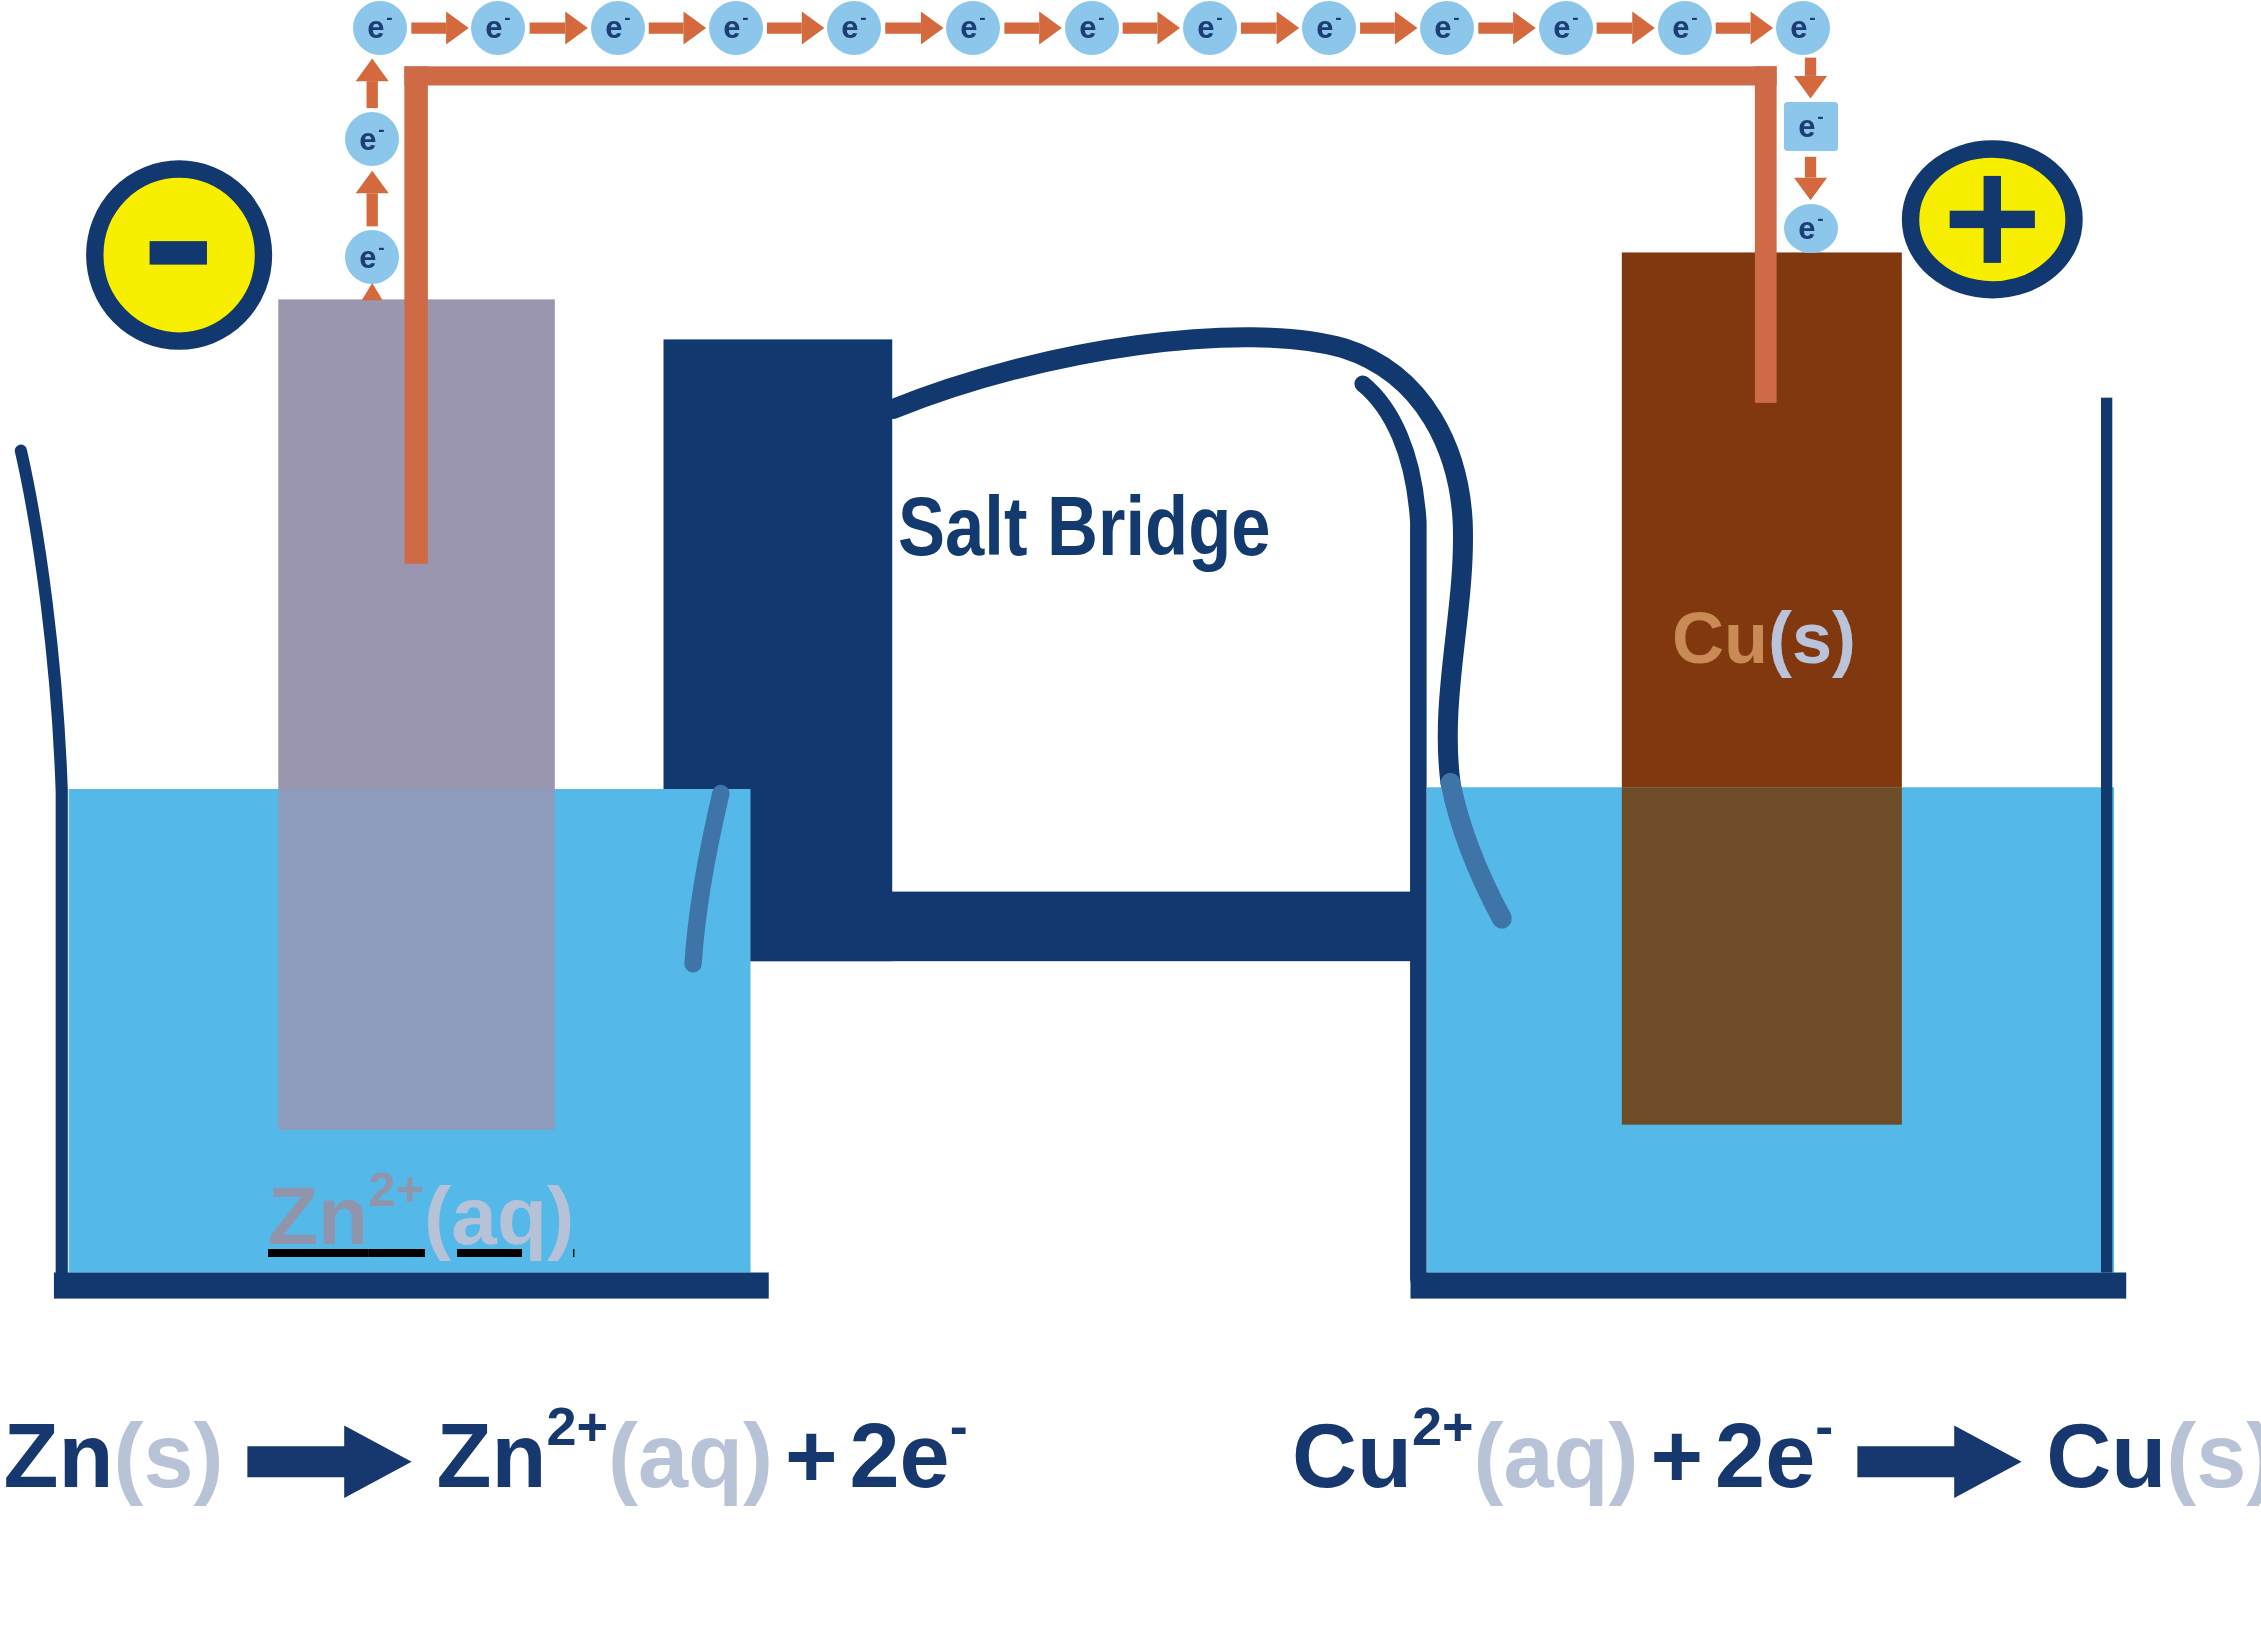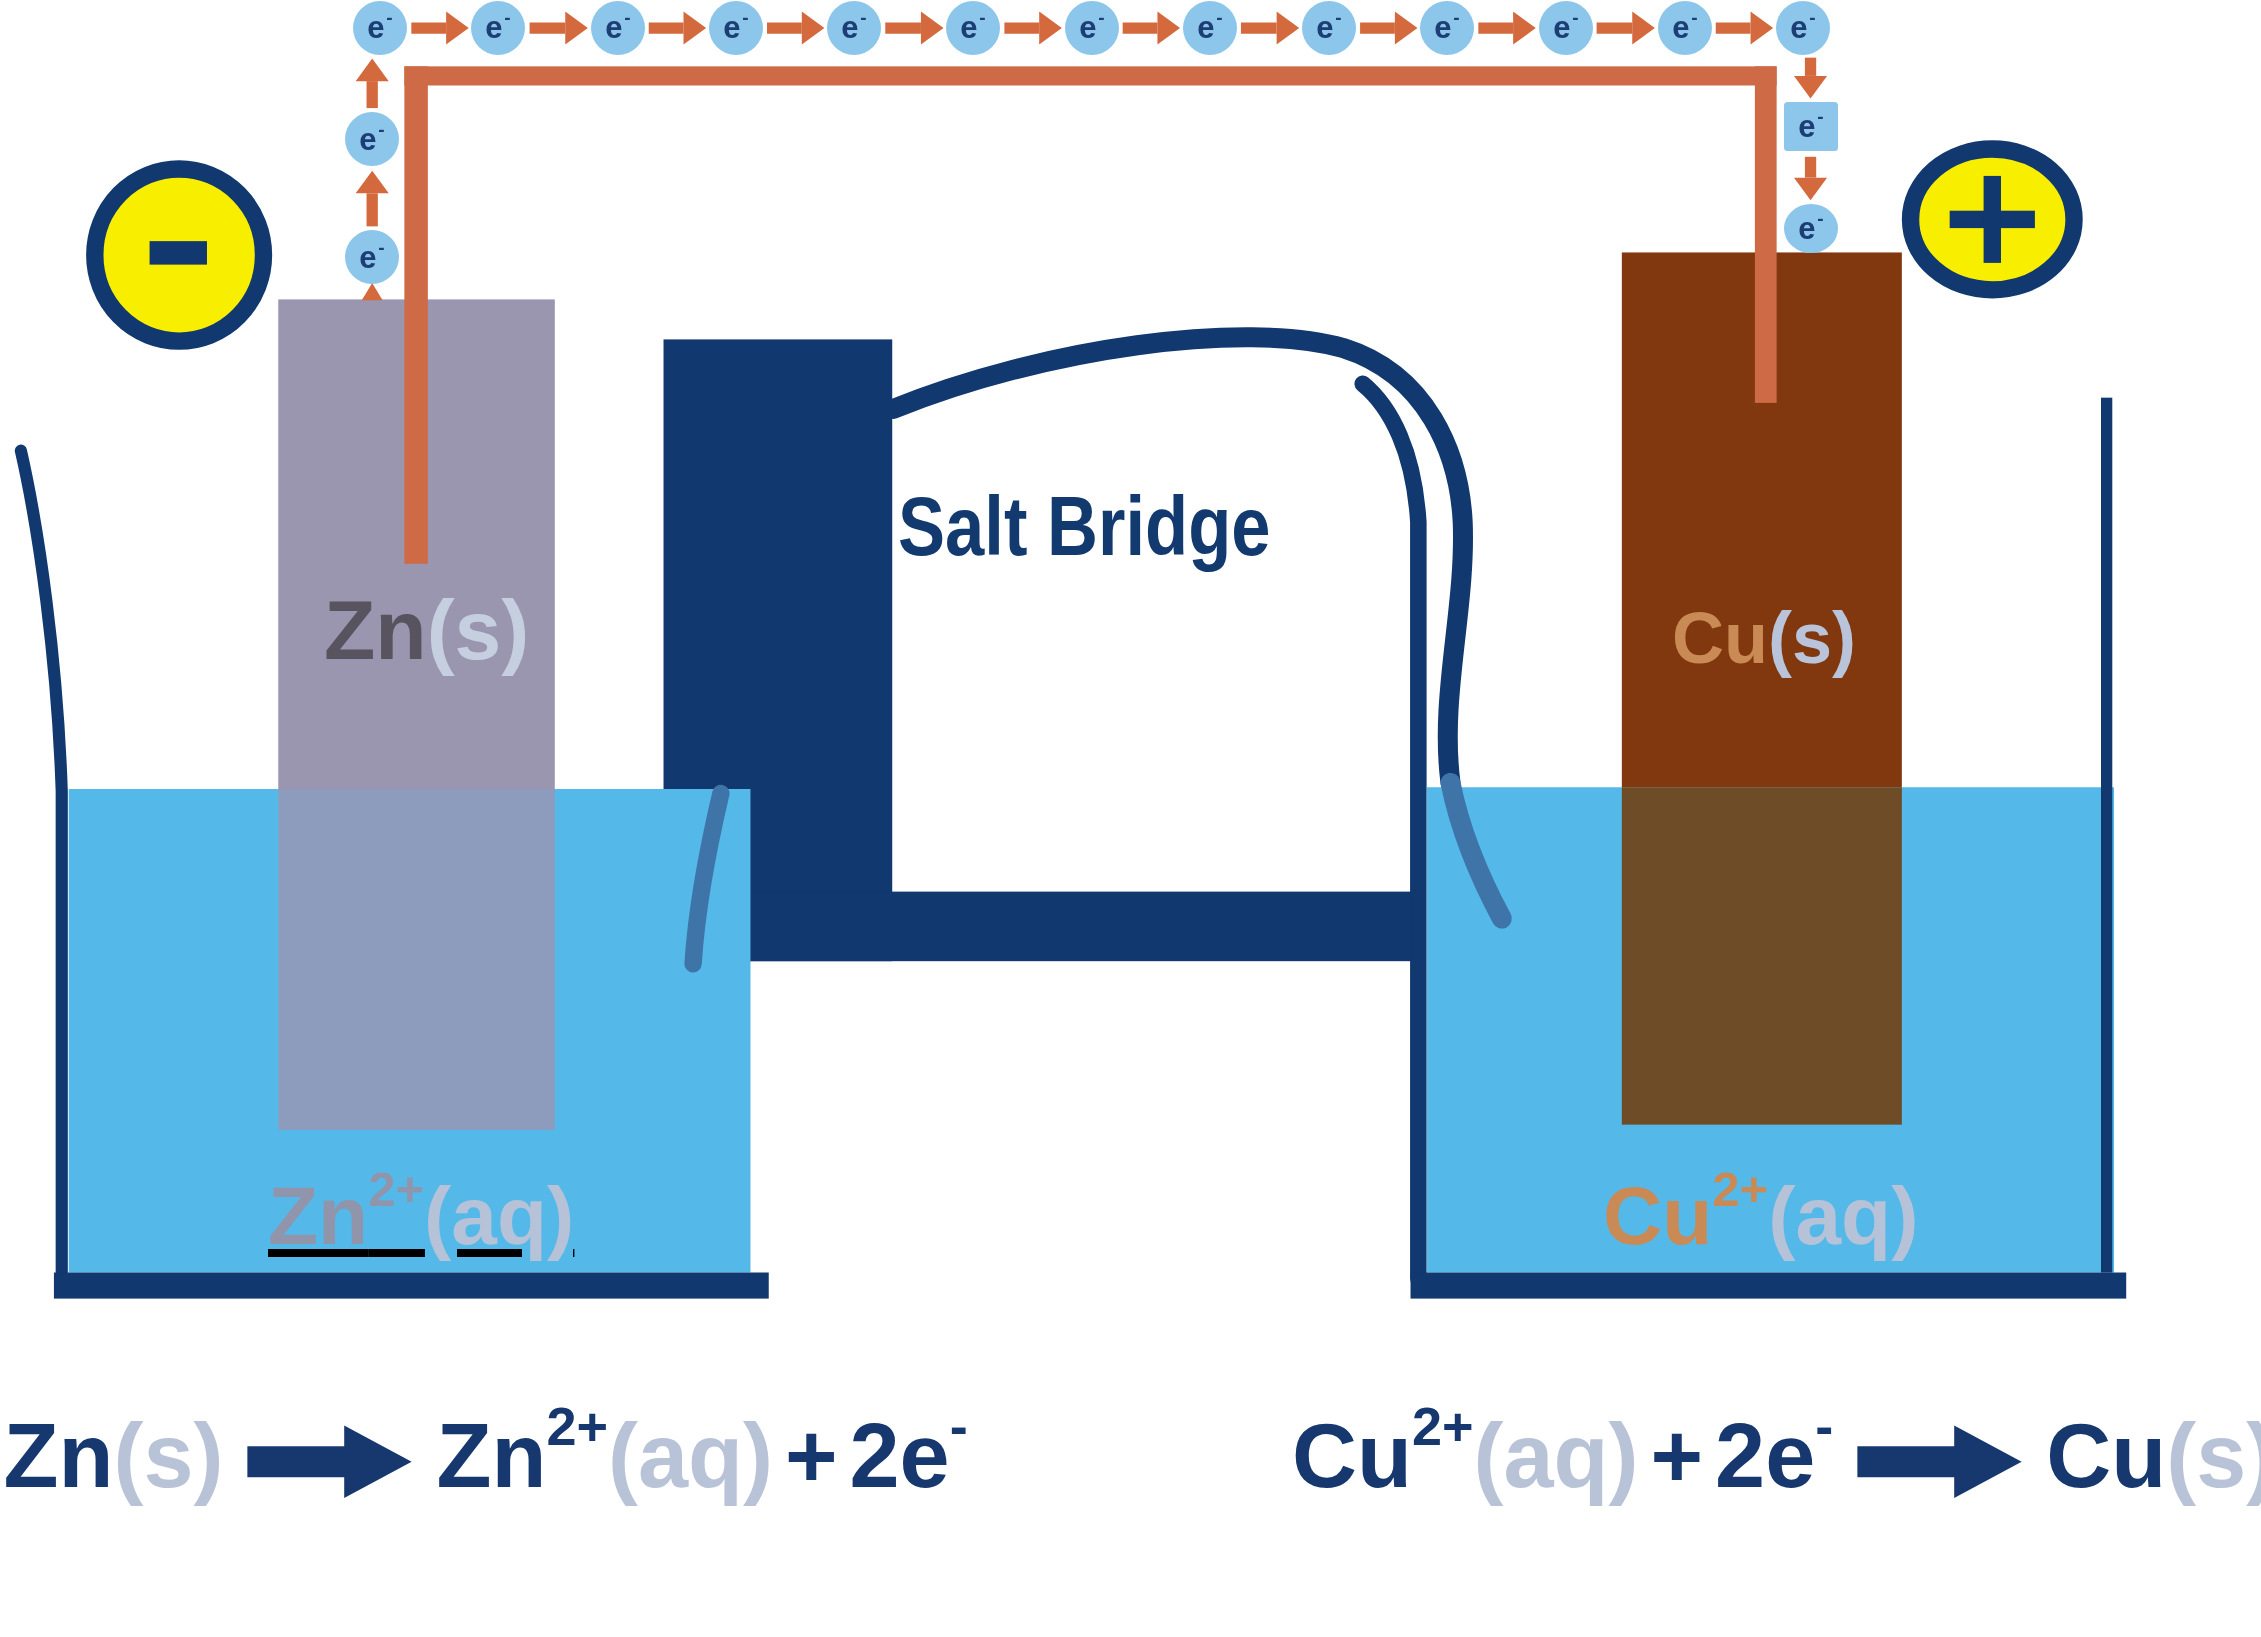--- a/index.html
+++ b/index.html
@@ -192,32 +192,26 @@
         <span class="esup">-</span>
       </div>
       <div class="ebadge" style="left: 1784px; top: 204px; width: 54px; height: 49px;">
         <span>e</span>
         <span class="esup">-</span>
       </div>
     </div>
 
   <div class="lbl saltbridge" style="left:898px;top:484px;font-size:84px;">Salt Bridge</div>
 
-  <div class="lbl" style="left:324px;top:588px;font-size:84px;">
-    <span class="zn-sym">Zn</span><span class="zn-paren">(s)</span>
-  </div>
   <div class="lbl" style="left:1672px;top:602px;font-size:72px;">
     <span class="cu-sym">Cu</span><span class="cu-paren">(s)</span>
   </div>
 
   <div class="lbl" style="left:268px;top:1165px;font-size:82px;text-decoration:underline;">
     <span class="sol-zn">Zn</span><span class="sol-zn supTxt">2+</span><span class="sol-aq">(aq)</span>
-  </div>
-  <div class="lbl" style="left:1603px;top:1165px;font-size:82px;">
-    <span class="sol-cu">Cu</span><span class="sol-cu supTxt">2+</span><span class="sol-aq">(aq)</span>
   </div>
 
   <div class="equation" style="left:3.5px;top:1411px;">
     <span>Zn</span>
       <span class="grey">(s)</span>
     <svg class="eqArrow" width="165" height="83" viewBox="0 0 190 96">
       <polygon points="0,30 112,30 112,6 190,48 112,90 112,66 0,66" fill="#16386E"></polygon>
     </svg>
     <span>Zn</span>
       <span class="supEq">2+</span>

